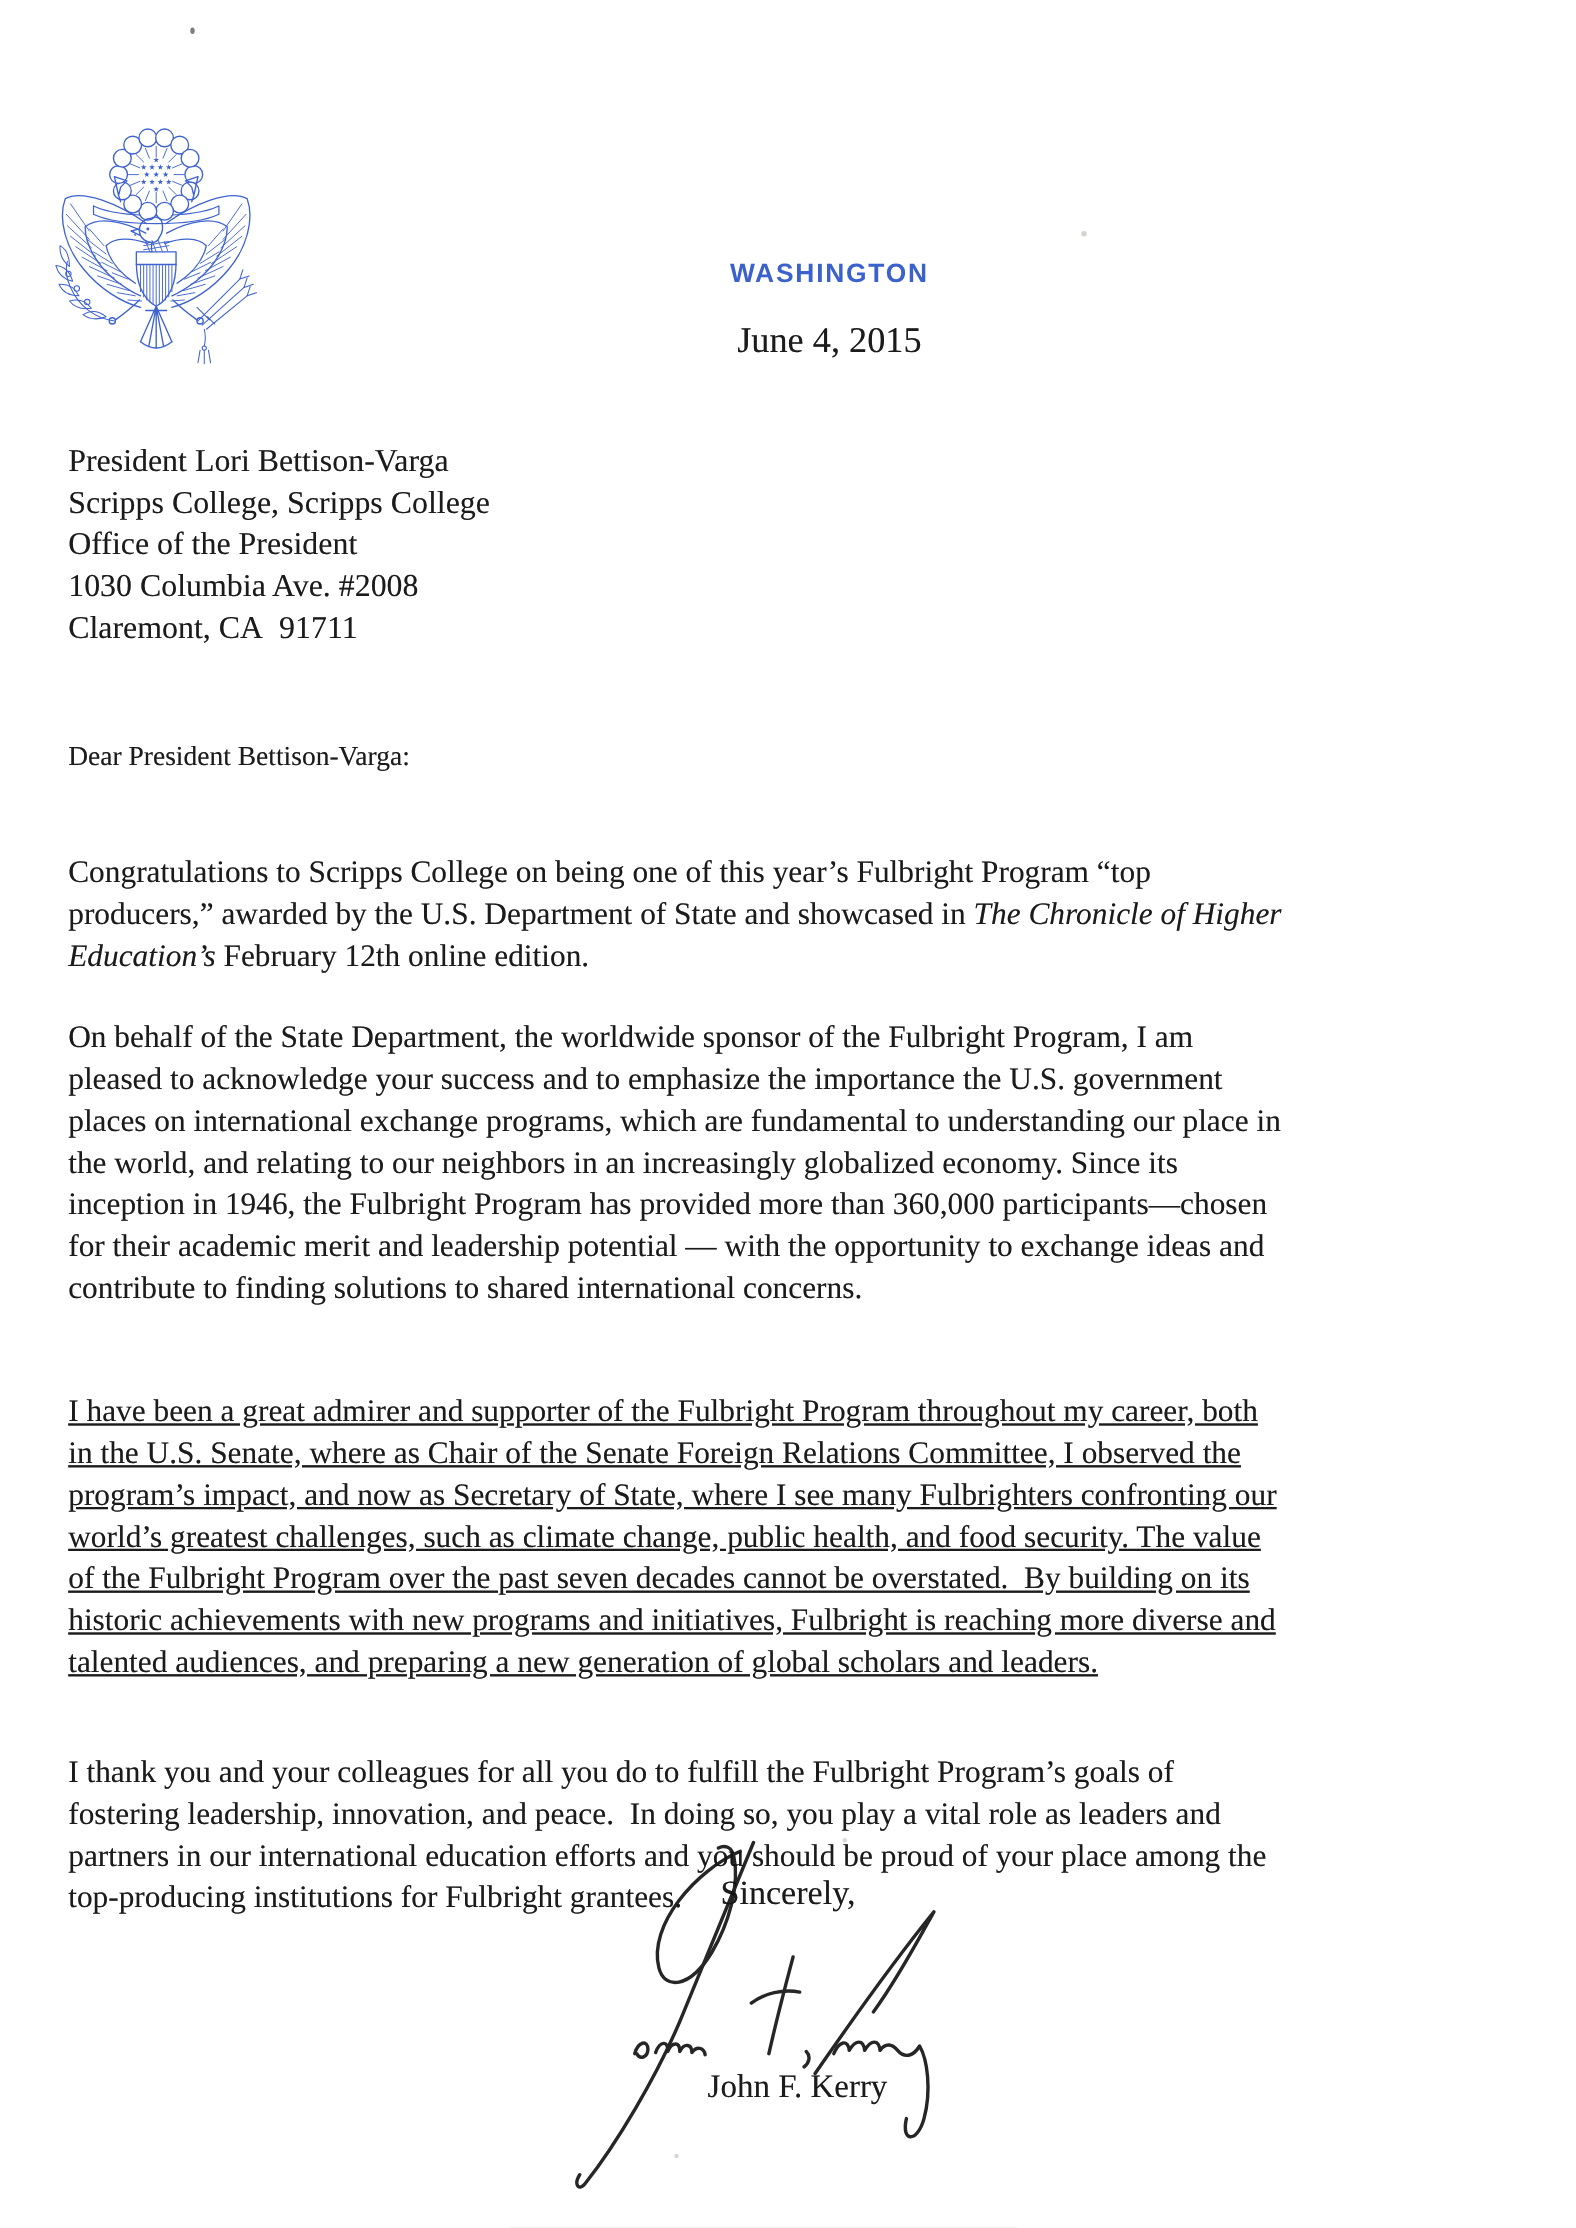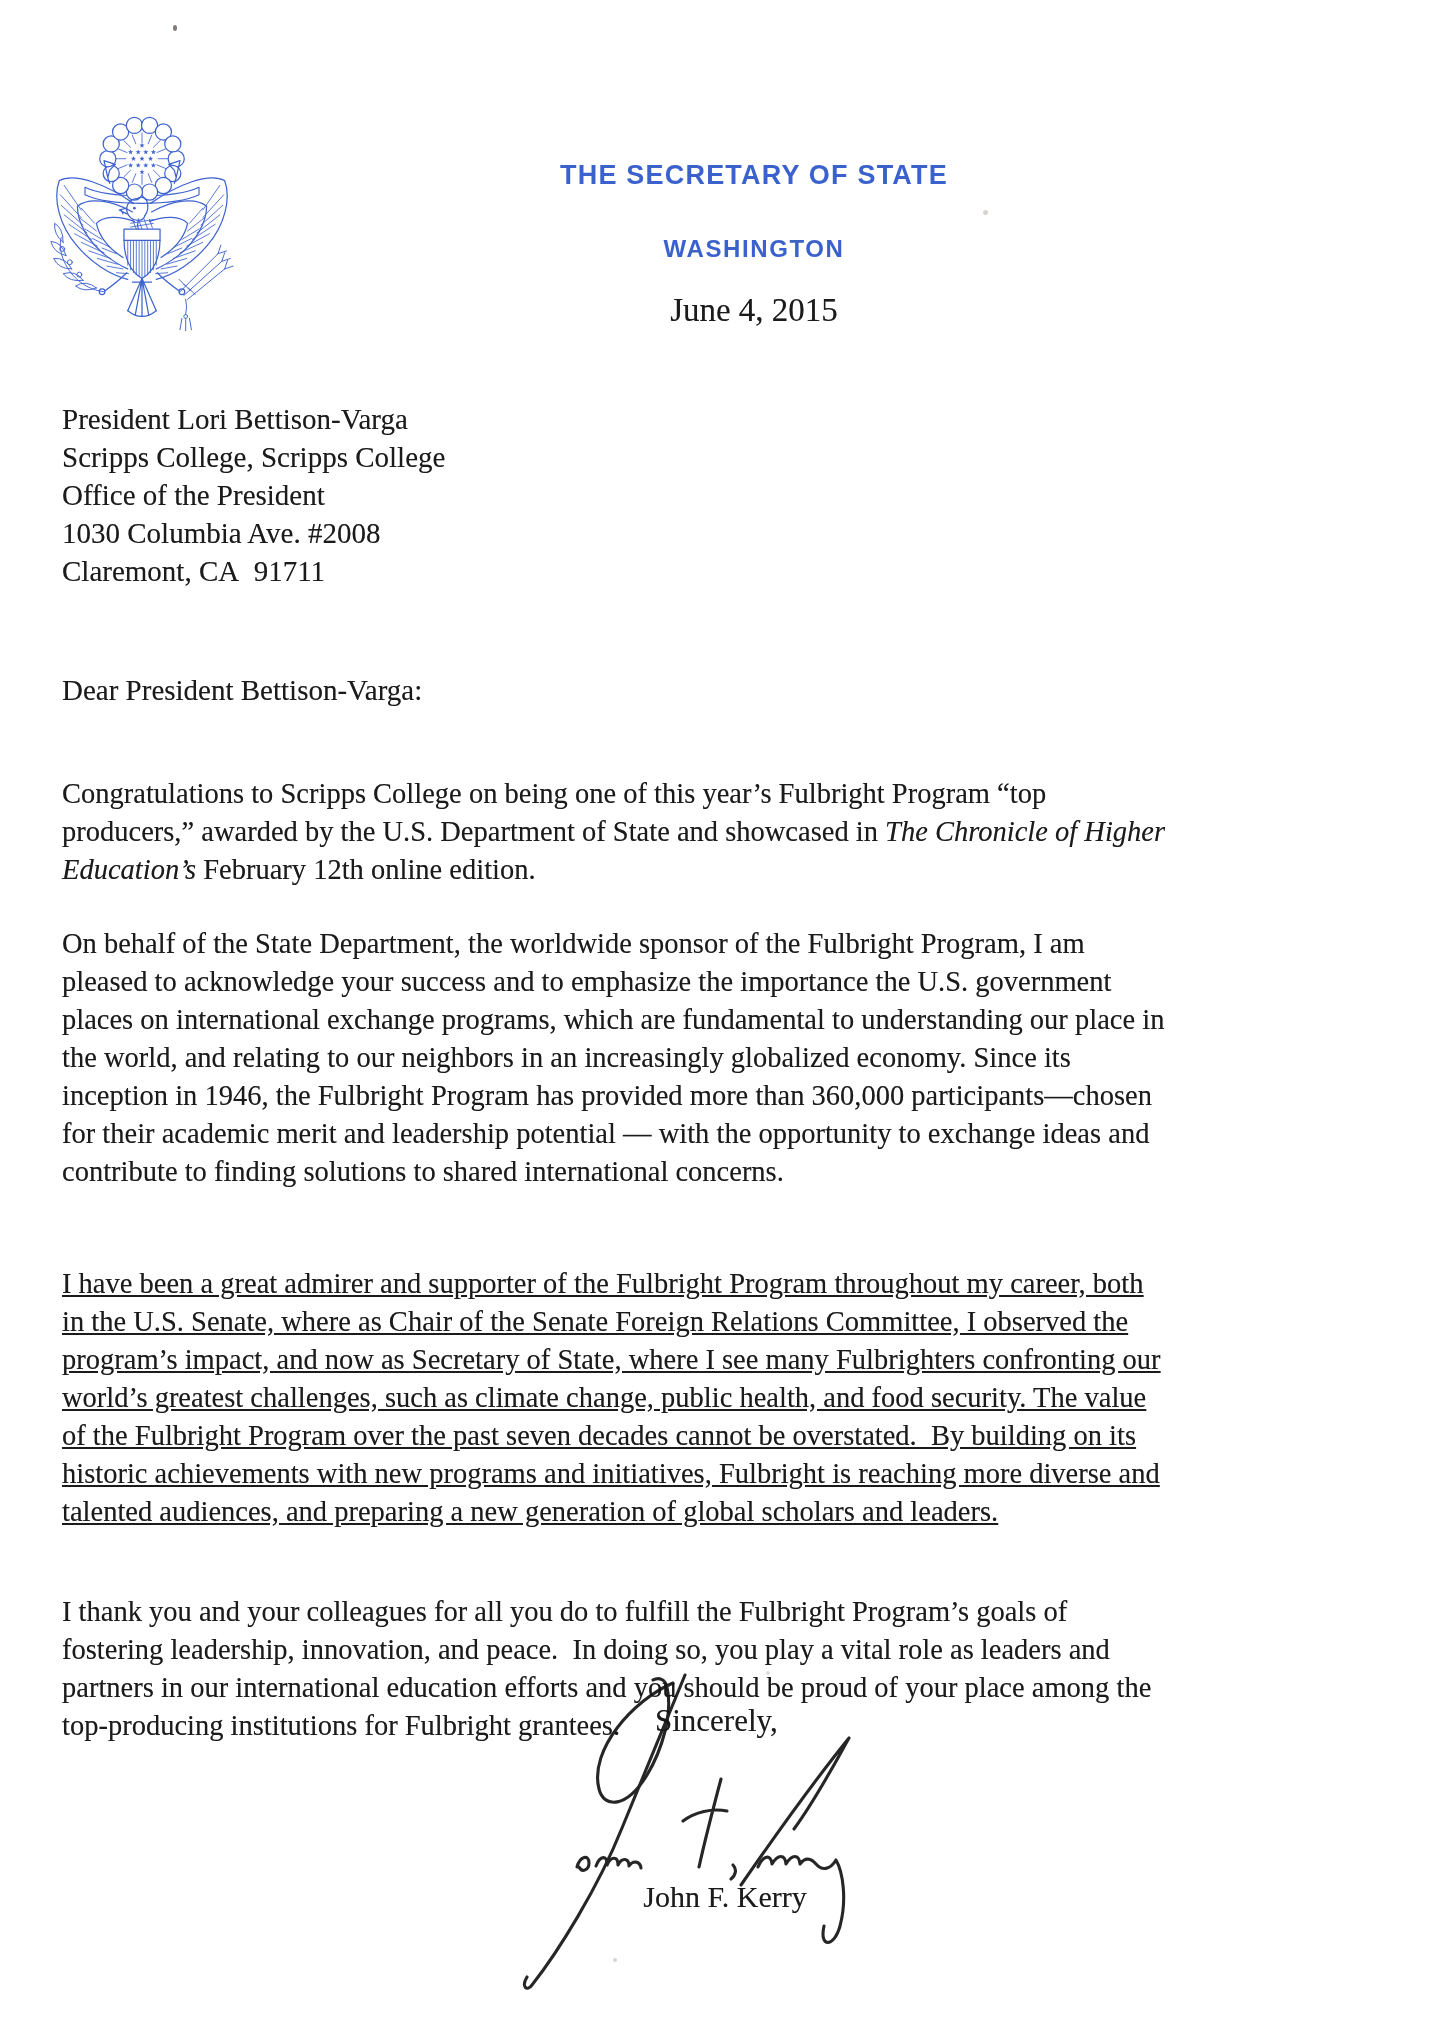--- a/index.html
+++ b/index.html
@@ -32,21 +32,21 @@
     position:absolute;left:404px;top:292px;width:700px;text-align:center;
     font-size:33px;
   }
 
   
   .txt{ text-shadow:0 0 0.6px rgba(25,25,25,0.45); }
   .recipient{
     position:absolute;left:62px;top:400px;
     font-size:29px;line-height:38px;white-space:pre-line;
   }
-  .salutation{position:absolute;left:62px;top:674px;font-size:29px;}
+  .salutation{position:absolute;left:62px;top:674px;font-size:25px;}
   .para{
     position:absolute;left:62px;width:1350px;
     font-size:28.5px;line-height:38px;white-space:pre-line;
   }
   #p1{top:746px;}
   #p2{top:896px;}
   #p3{top:1236px;text-decoration:underline;}
   #p4{top:1564px;}
   .pub-title{font-style:italic;}
 
@@ -182,21 +182,20 @@
 
     <g stroke-width="1">
       <path d="M 140,188 L 180,148 M 144,192 L 184,156 M 148,196 L 187,164"></path>
       <path d="M 180,148 l 3,-9 M 180,148 l 9,-3 M 184,156 l 3,-9 M 184,156 l 9,-3 M 187,164 l 3,-9 M 187,164 l 9,-3"></path>
       <path d="M 146,182 l -7,-7 M 151,187 l -7,-7 M 156,191 l -7,-7"></path>
       <path d="M 146,196 q 2,8 0,16 M 142,216 l -2,12 M 146,216 l 0,13 M 150,216 l 2,12"></path>
       <circle cx="146" cy="214" r="2"></circle>
     </g>
   </svg>
 
-  <div class="lh-title">THE SECRETARY OF STATE</div>
   <div class="lh-city">WASHINGTON</div>
   <div class="date txt">June 4, 2015</div>
 
   <div class="recipient txt">President Lori Bettison-Varga
 Scripps College, Scripps College
 Office of the President
 1030 Columbia Ave. #2008
 Claremont, CA&nbsp; 91711</div>
 
   <div class="salutation txt">Dear President Bettison-Varga:</div>

